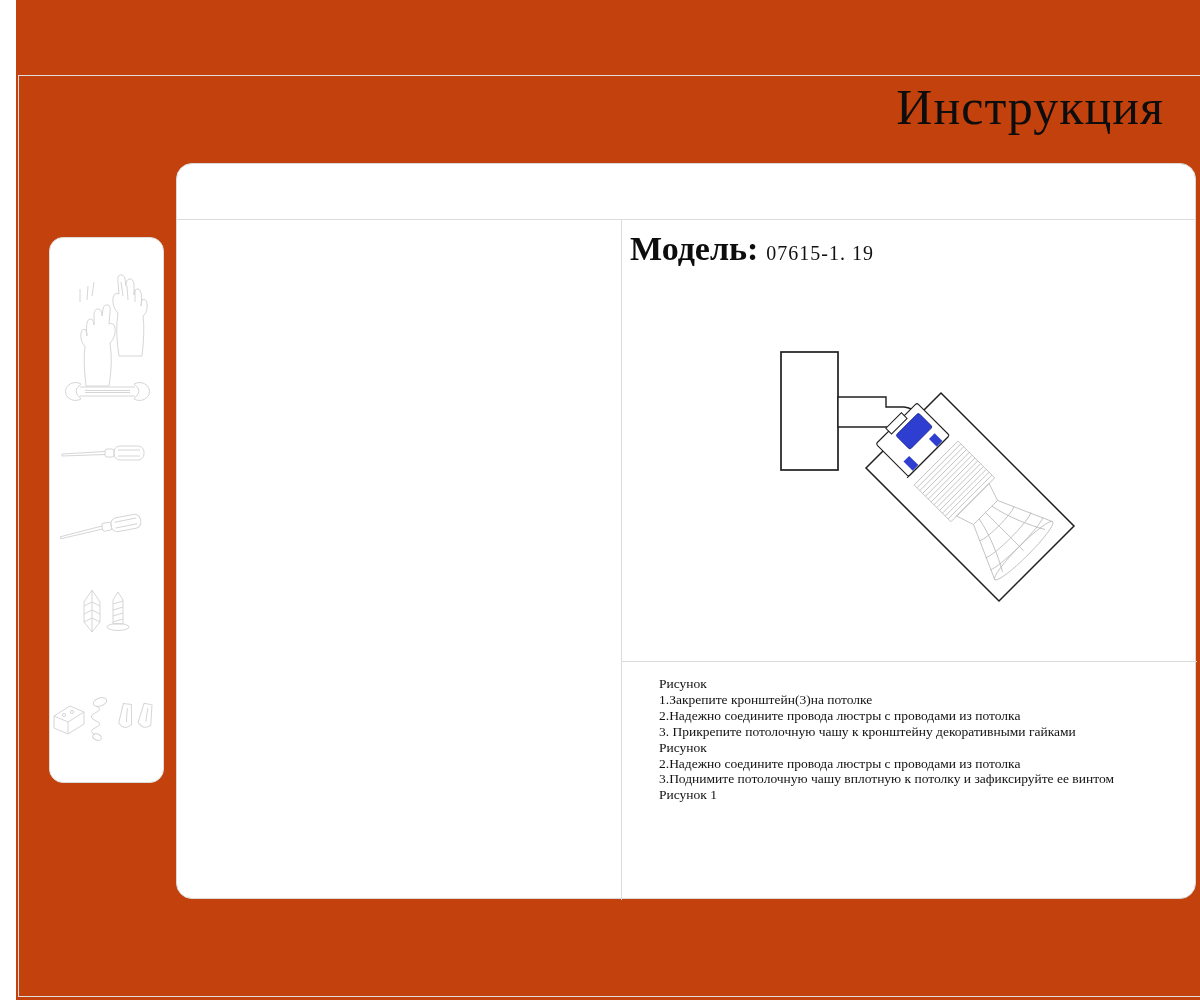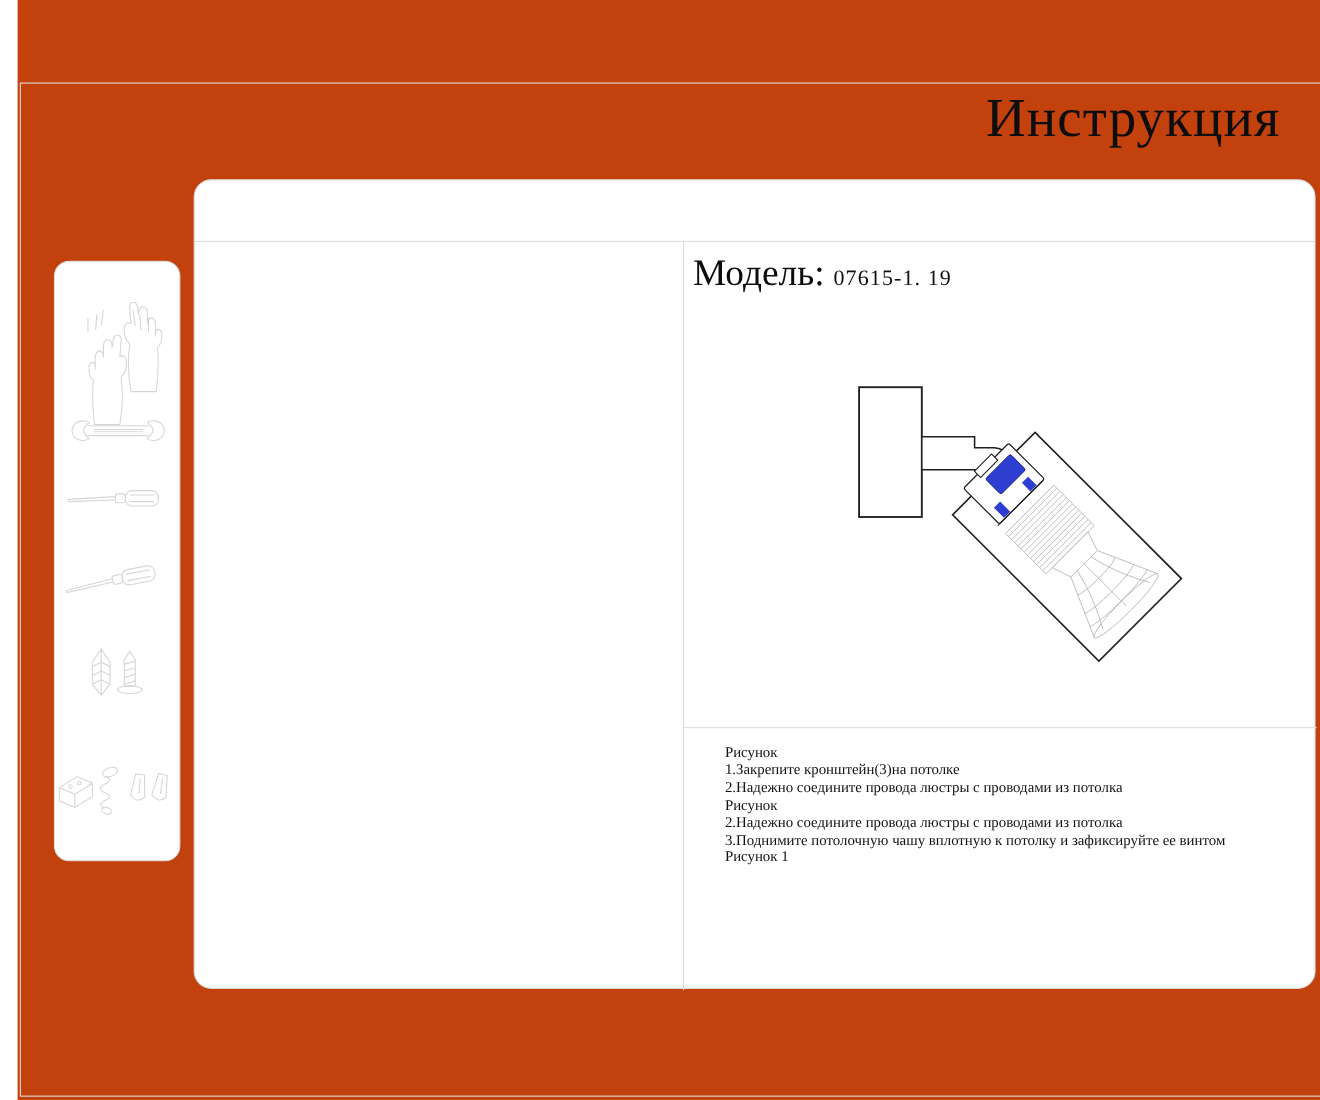--- a/index.html
+++ b/index.html
@@ -35,21 +35,21 @@
   .fig-cap1 { bottom:16px; }
   .fig-cap2 { bottom:10px; }
   .fig-cap3 { bottom:10px; }
   .fig-svg { position:absolute; left:0; top:0; }
 
   .parts-list { position:absolute; left:404px; top:266px; width:196px;
                 font-size:15.5px; line-height:19.4px; color:#111; }
   .parts-list div { white-space:normal; }
 
   .model-line { position:absolute; left:614px; top:230px; white-space:nowrap; }
-  .model-label { font-size:34px; font-weight:normal; color:#0d0d0d; }
+  .model-label { font-size:34px; font-weight:bold; color:#0d0d0d; }
   .model-value { font-size:20px; margin-left:8px; color:#111; letter-spacing:1px; }
 
   .spot-svg { position:absolute; left:610px; top:340px; }
 
   .instructions { position:absolute; left:643px; top:676px; width:520px;
                   font-size:13.5px; line-height:15.9px; color:#111; }
 
   svg text { font-family:"Liberation Serif", serif; fill:#222; }
   .num { font-size:11px; }
   .lead { stroke:#b0b0b0; stroke-width:0.7; }
@@ -326,19 +326,20 @@
         <path class="dwgl" d="M132,29 A4,25 0 0 1 132,77 M148,21 A5,33 0 0 1 148,85 M160,16 A5,38 0 0 1 160,90"></path>
         <path class="dwgl" d="M116,44 C136,40 156,31 170,23 M116,53 H170 M116,62 C136,66 156,75 170,83"></path>
       </g>
     </g>
   </svg>
 
   <div class="instructions">
     <div>Рисунок</div>
     <div>1.Закрепите кронштейн(3)на потолке</div>
     <div>2.Надежно соедините провода люстры с проводами из потолка</div>
+    <div>3. Прикрепите потолочную чашу к кронштейну декоративными гайками</div>
     <div>Рисунок</div>
     <div>2.Надежно соедините провода люстры с проводами из потолка</div>
     <div>3.Поднимите потолочную чашу вплотную к потолку и зафиксируйте ее винтом</div>
     <div>Рисунок 1</div>
   </div>
 
 </div>
 
 </body></html>

